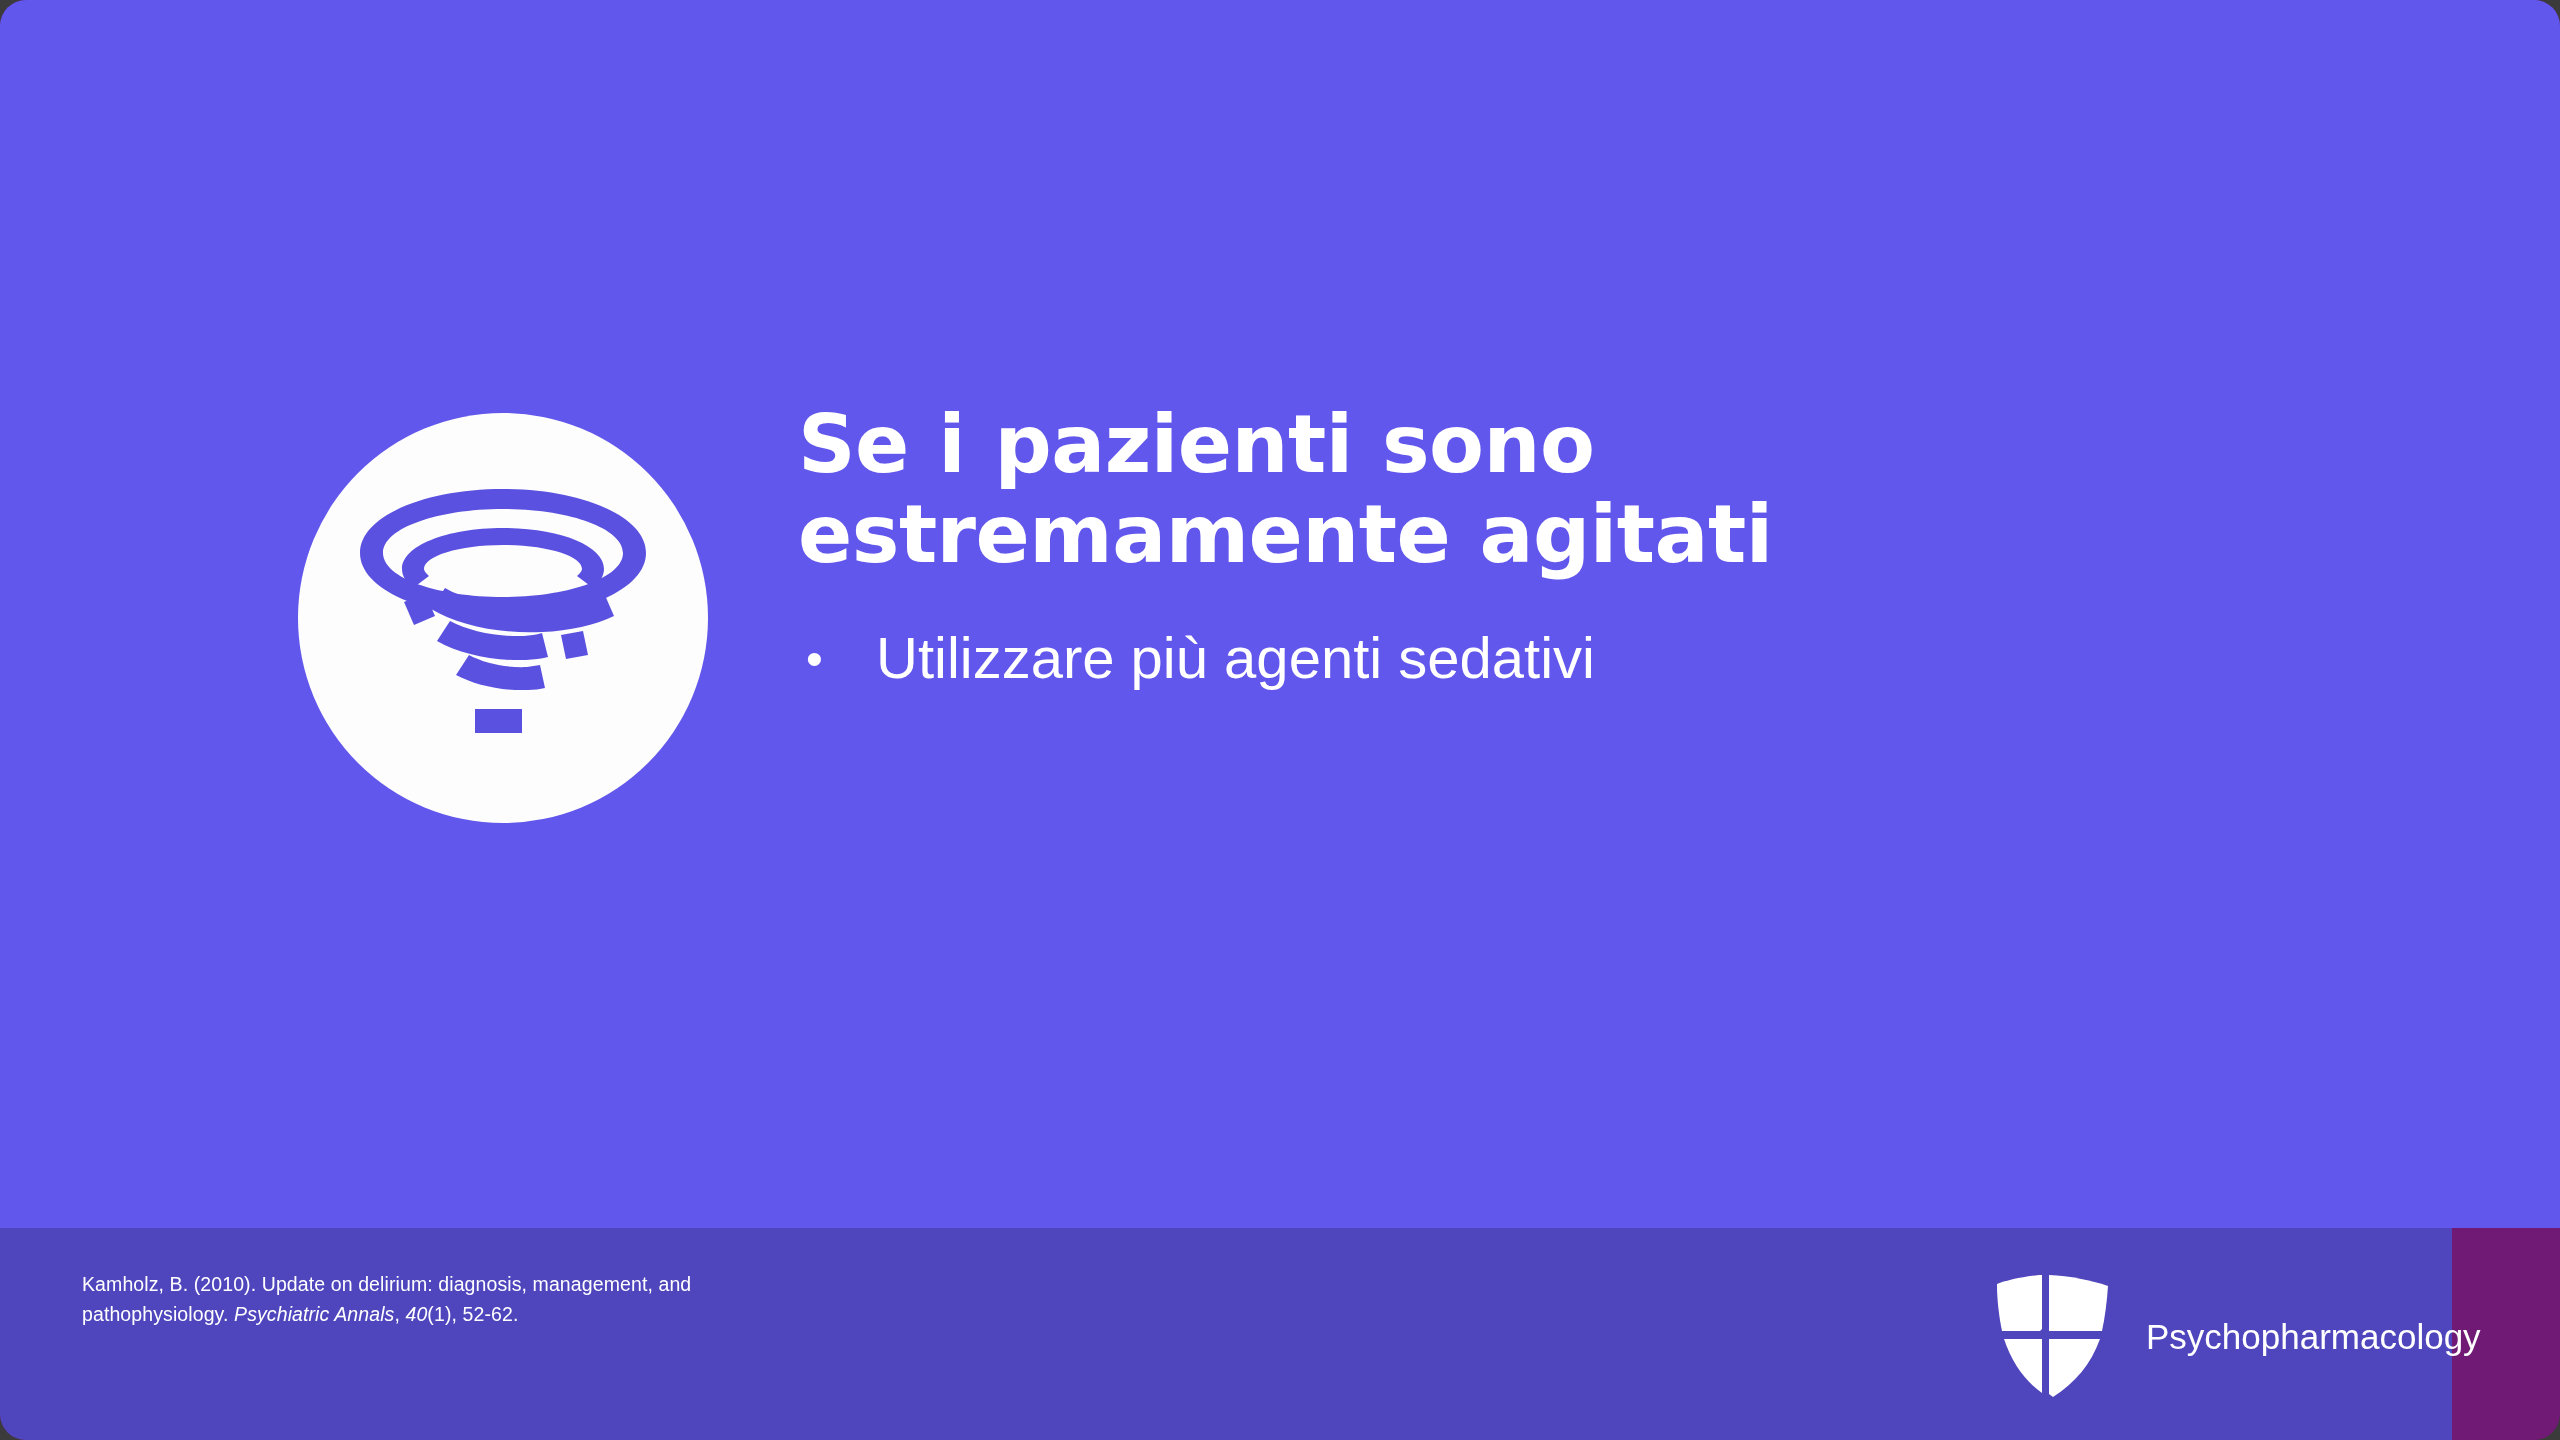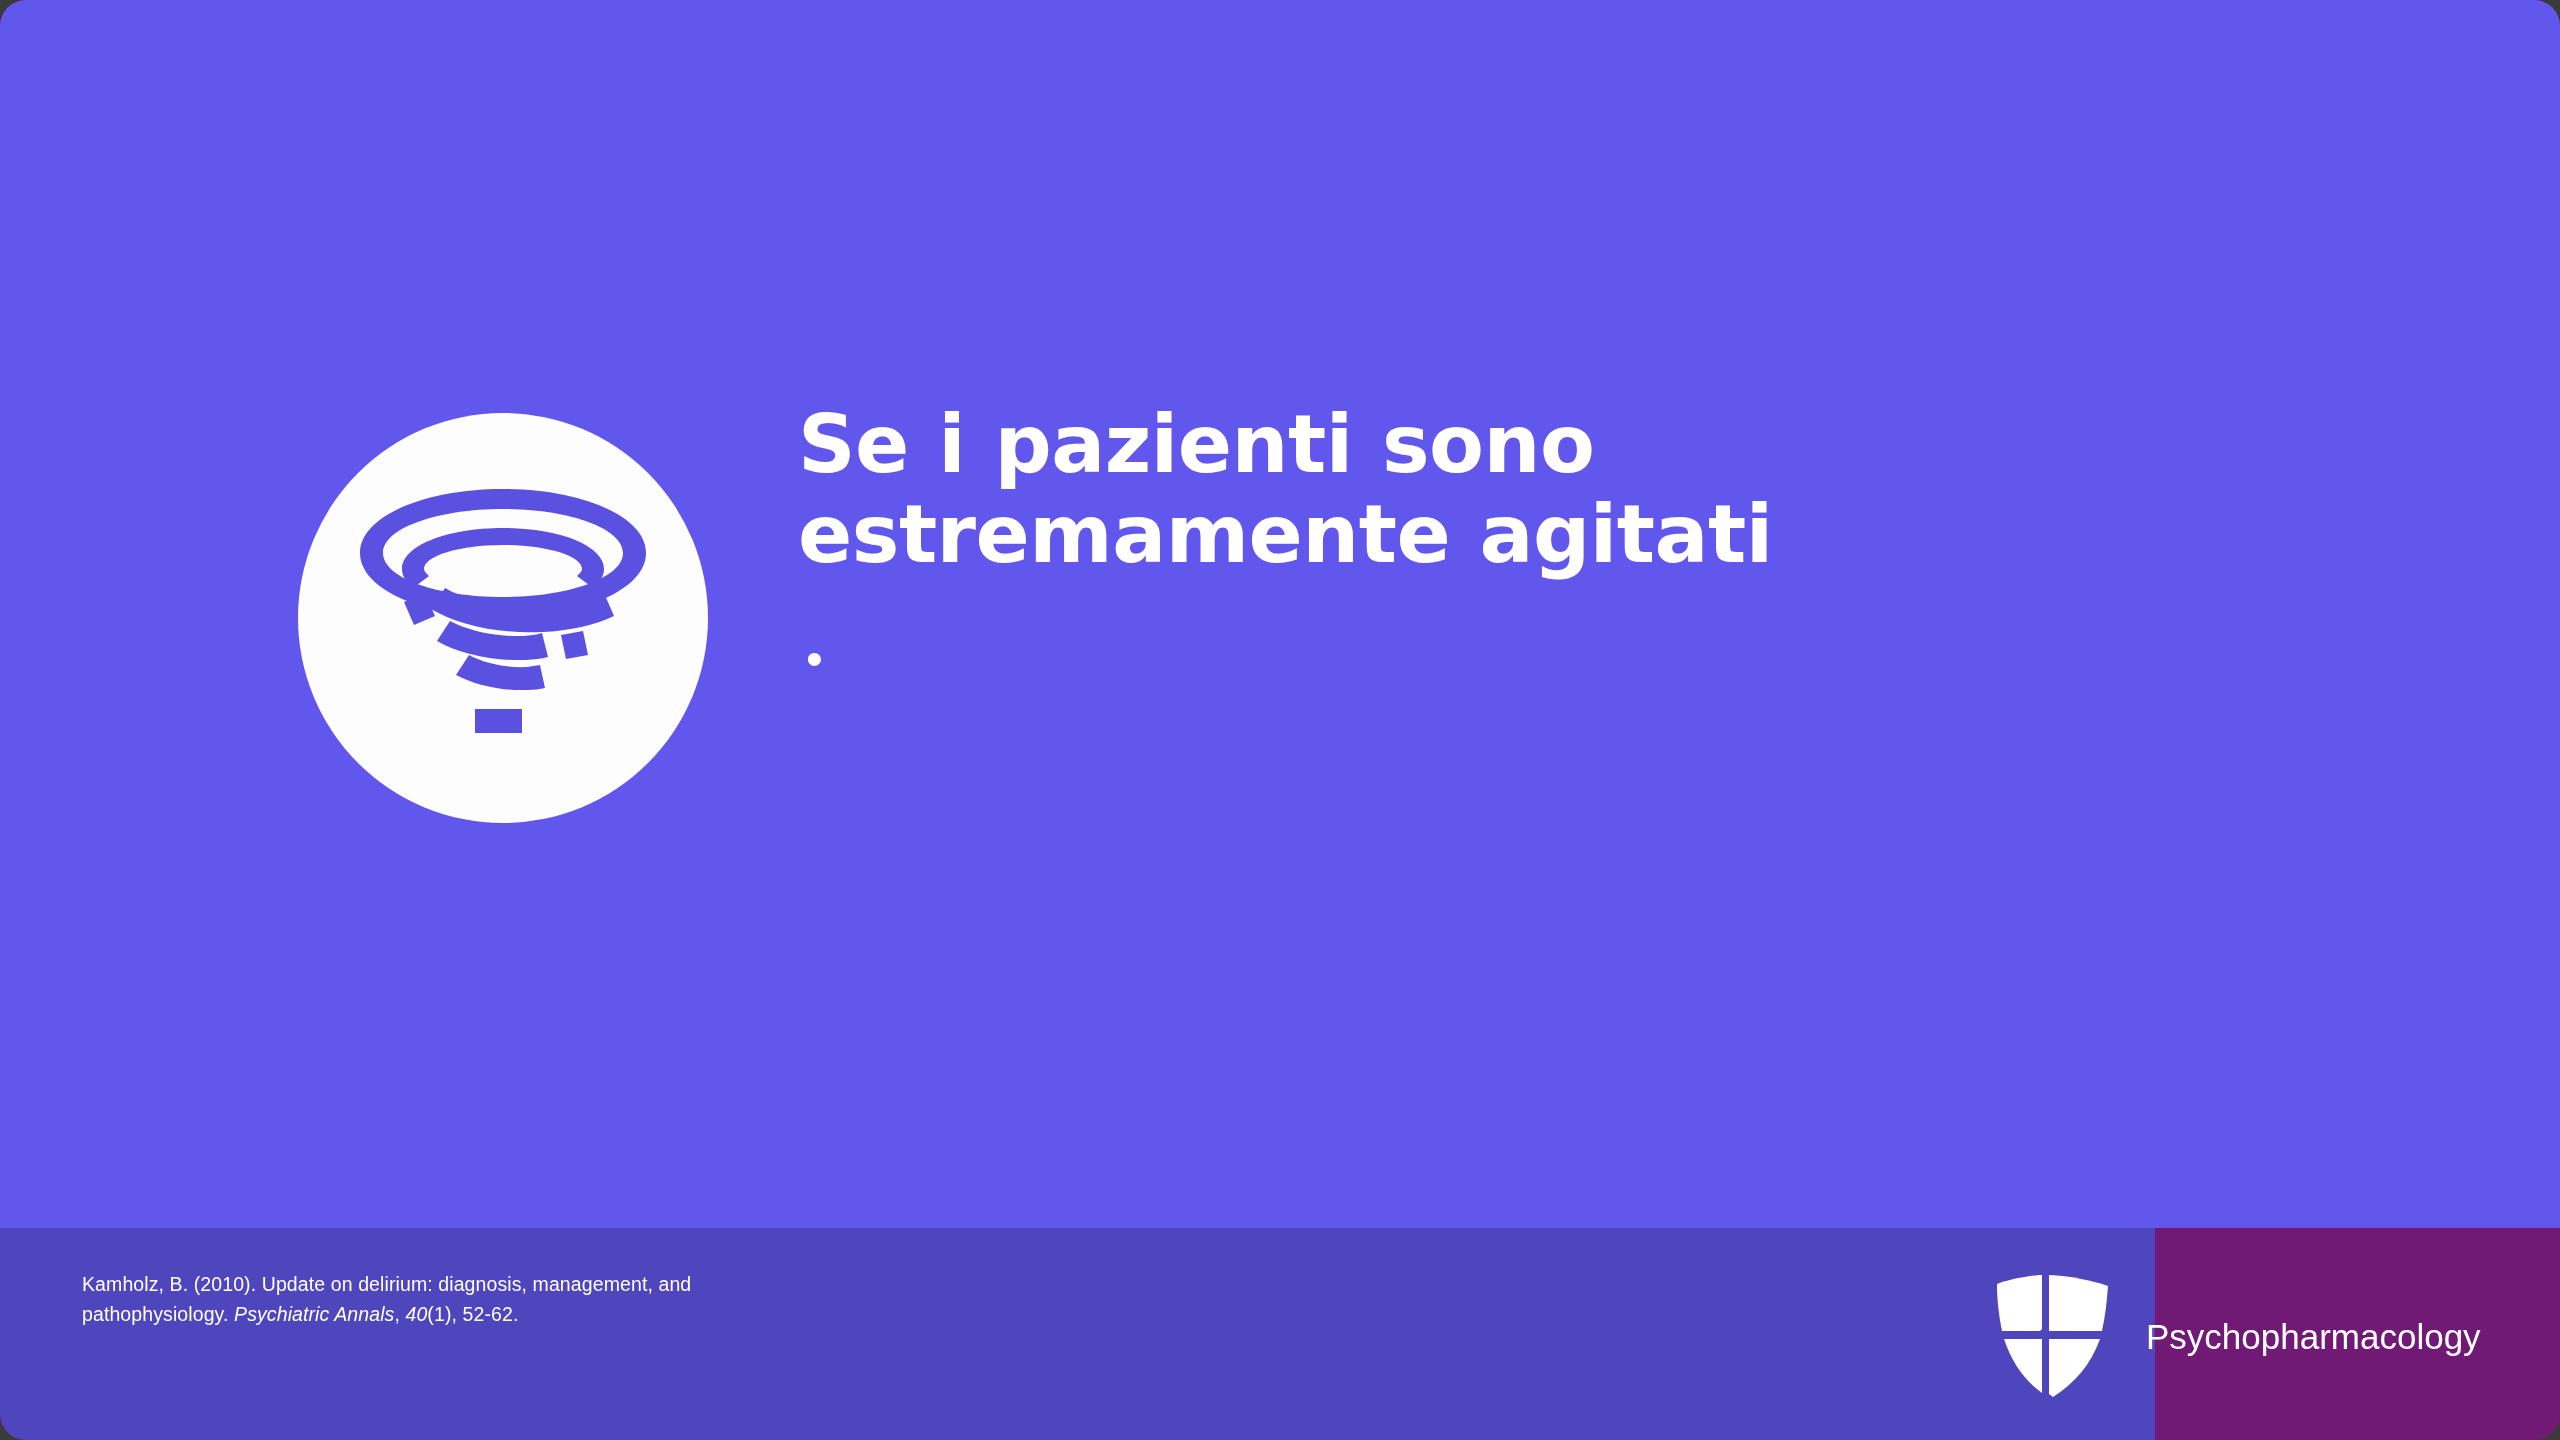--- a/index.html
+++ b/index.html
@@ -82,21 +82,21 @@
     top: 0;
     font-size: 48px;
     line-height: 1.48;
   }
 
   
   #footer-band {
     position: absolute;
     left: 0;
     top: 1228px;
-    width: 2155px;
+    width: 2452px;
     height: 212px;
     background: #4f46bd;
   }
 
   
   #citation {
     position: absolute;
     left: 82px;
     top: 42px;
     width: 760px;
@@ -160,20 +160,21 @@
           <path d="M177 296 L 224 296 L 224 320 L 177 320 Z"></path>
         </g>
       </svg>
     </div>
 
     <div id="text-column">
       <h1 id="slide-title">Se i pazienti sono estremamente agitati</h1>
       <ul id="bullet-list">
         <li>
           <span class="bullet-dot">•</span>
+          <span>Utilizzare più agenti sedativi</span>
         </li>
       </ul>
     </div>
 
   </div>
 
   <div id="footer-band">
 
     <div id="citation">
       <span>Kamholz, B. (2010). Update on delirium: diagnosis, management, and pathophysiology. </span><span class="ital">Psychiatric Annals</span><span>, </span><span class="ital">40</span><span>(1), 52-62.</span>

